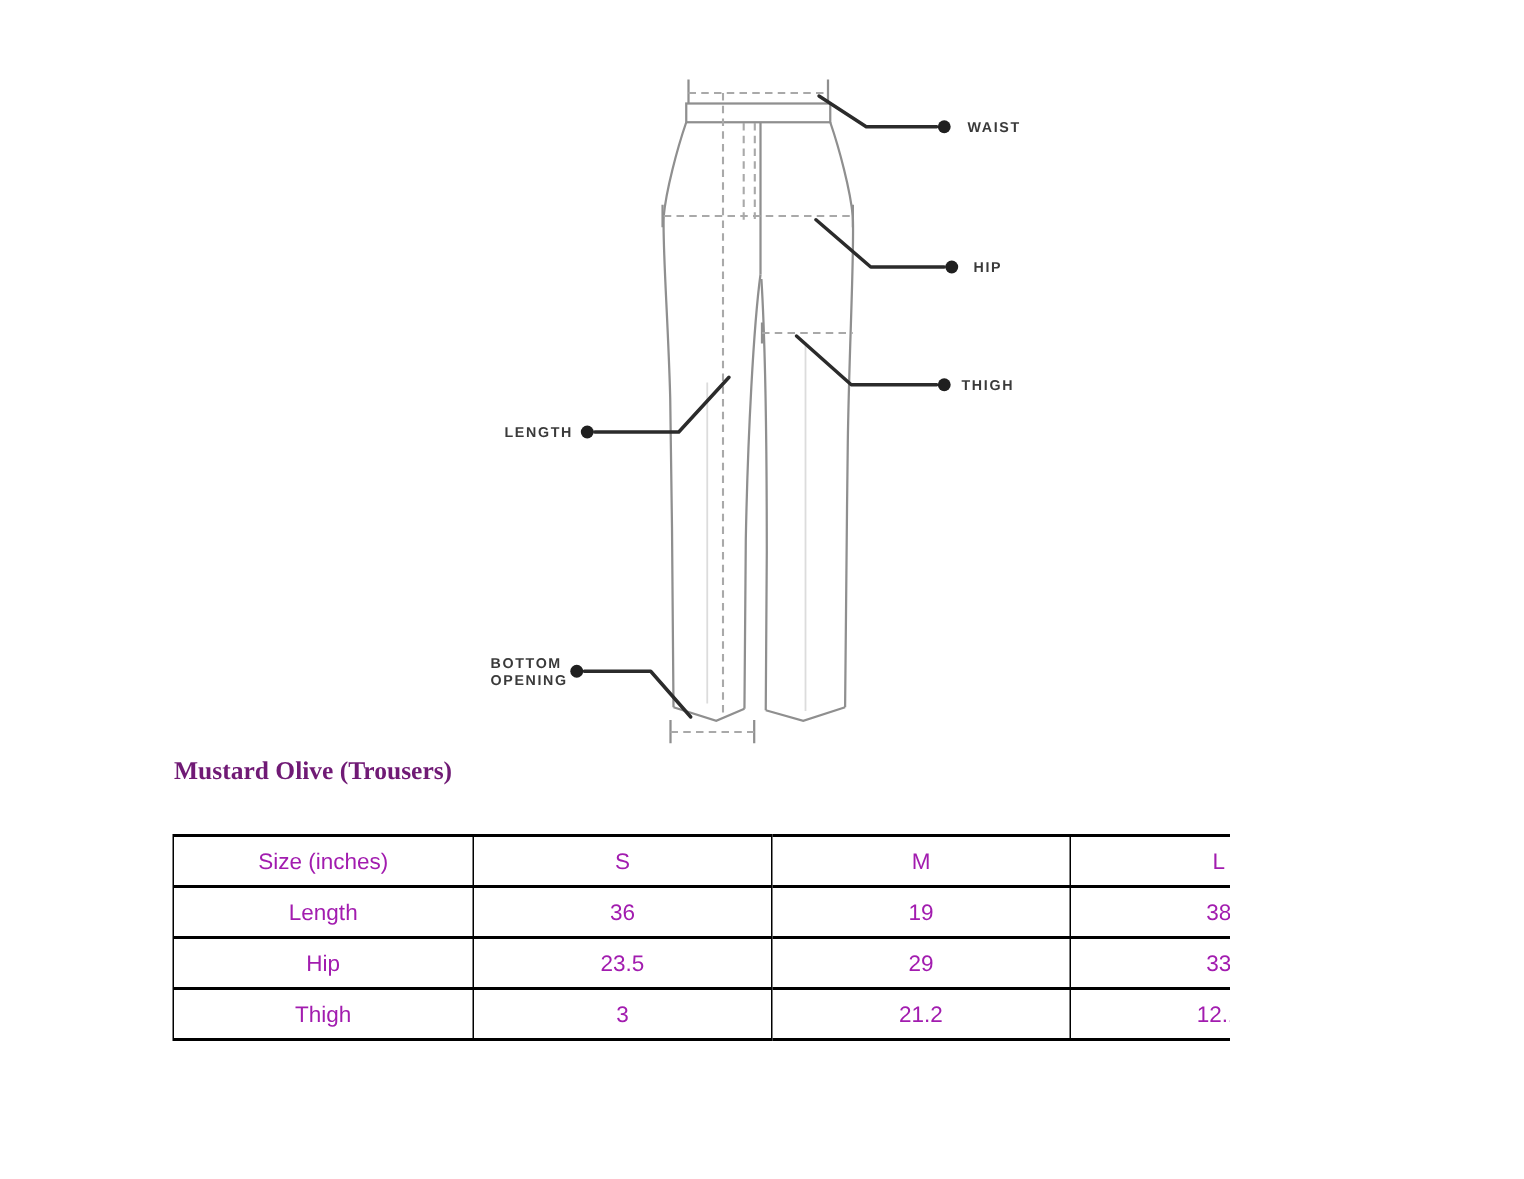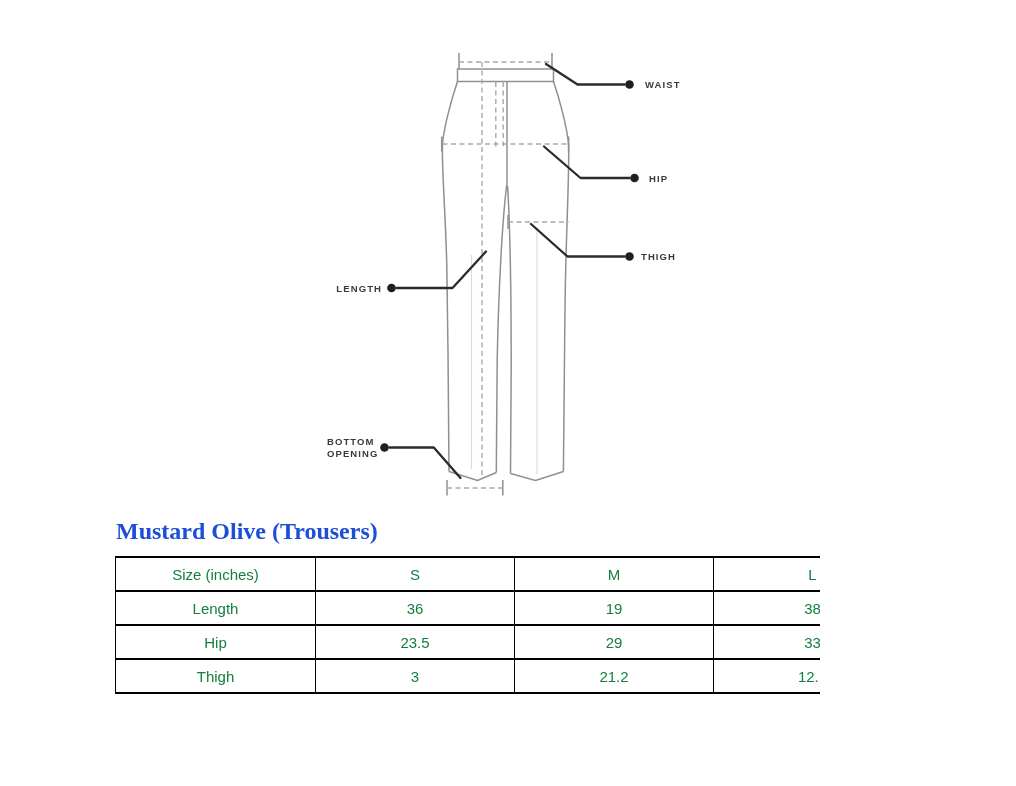--- a/index.html
+++ b/index.html
@@ -18,37 +18,37 @@
   }
   .diagram text {
     font-family: "Liberation Sans", sans-serif;
     font-size: 9.5px;
     font-weight: 700;
     letter-spacing: 1.1px;
   }
   .title {
     position: absolute;
     left: 116px;
-    top: 518px;
+    top: 504px;
     margin: 0;
     font-family: "Liberation Serif", serif;
-    font-size: 24px;
+    font-size: 17px;
     font-weight: 700;
-    color: #1d4ed8;
+    color: #701a75;
   }
   .size-table {
     position: absolute;
     left: 115px;
     top: 556px;
     width: 796px;
     border-collapse: collapse;
     table-layout: fixed;
     font-family: "Liberation Sans", sans-serif;
     font-size: 15px;
-    color: #15803d;
+    color: #a21caf;
   }
   .size-table th, .size-table td {
     border: 1px solid #000000;
     border-top-width: 2px;
     border-bottom-width: 2px;
     height: 32px;
     padding: 0;
     text-align: center;
     vertical-align: middle;
     font-weight: 400;

